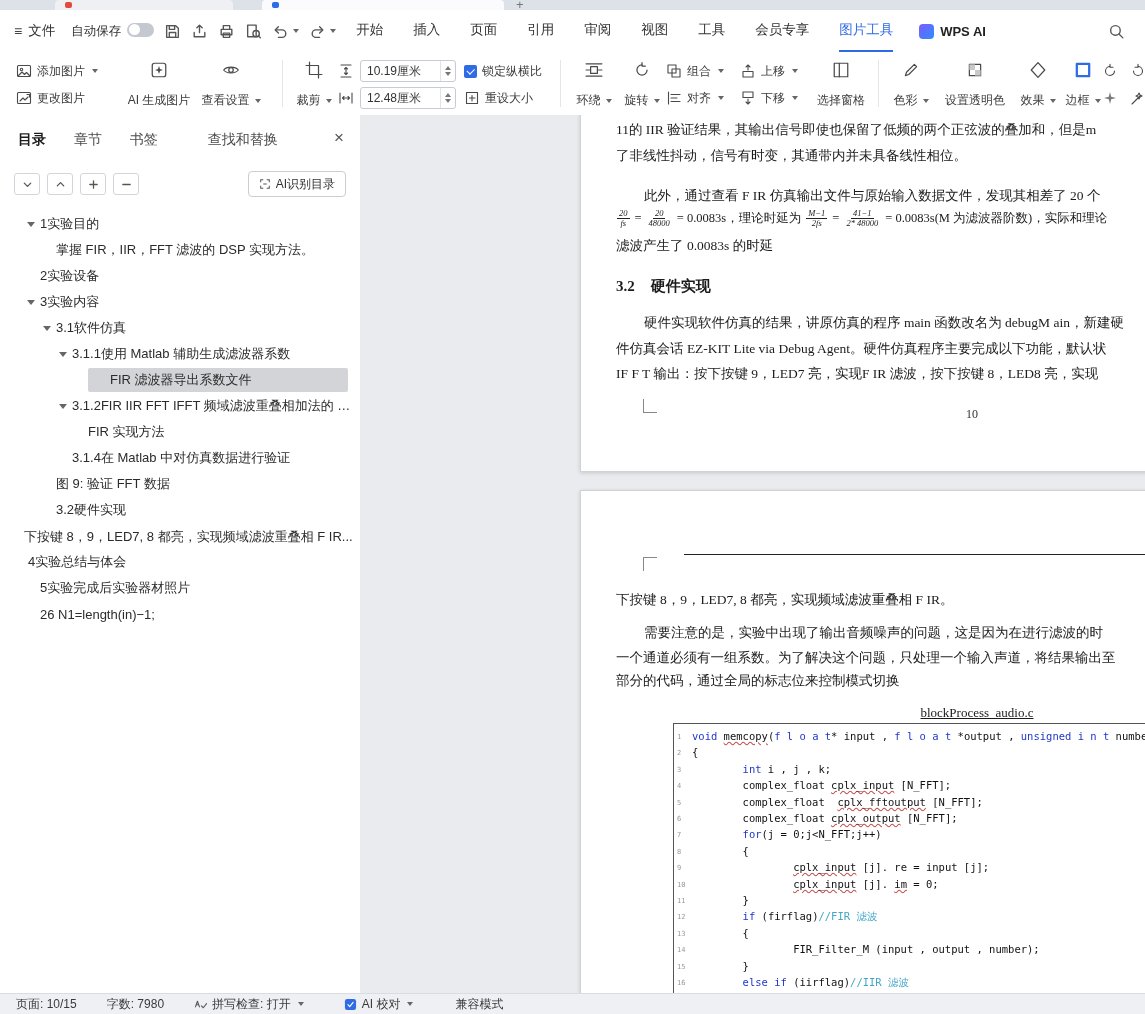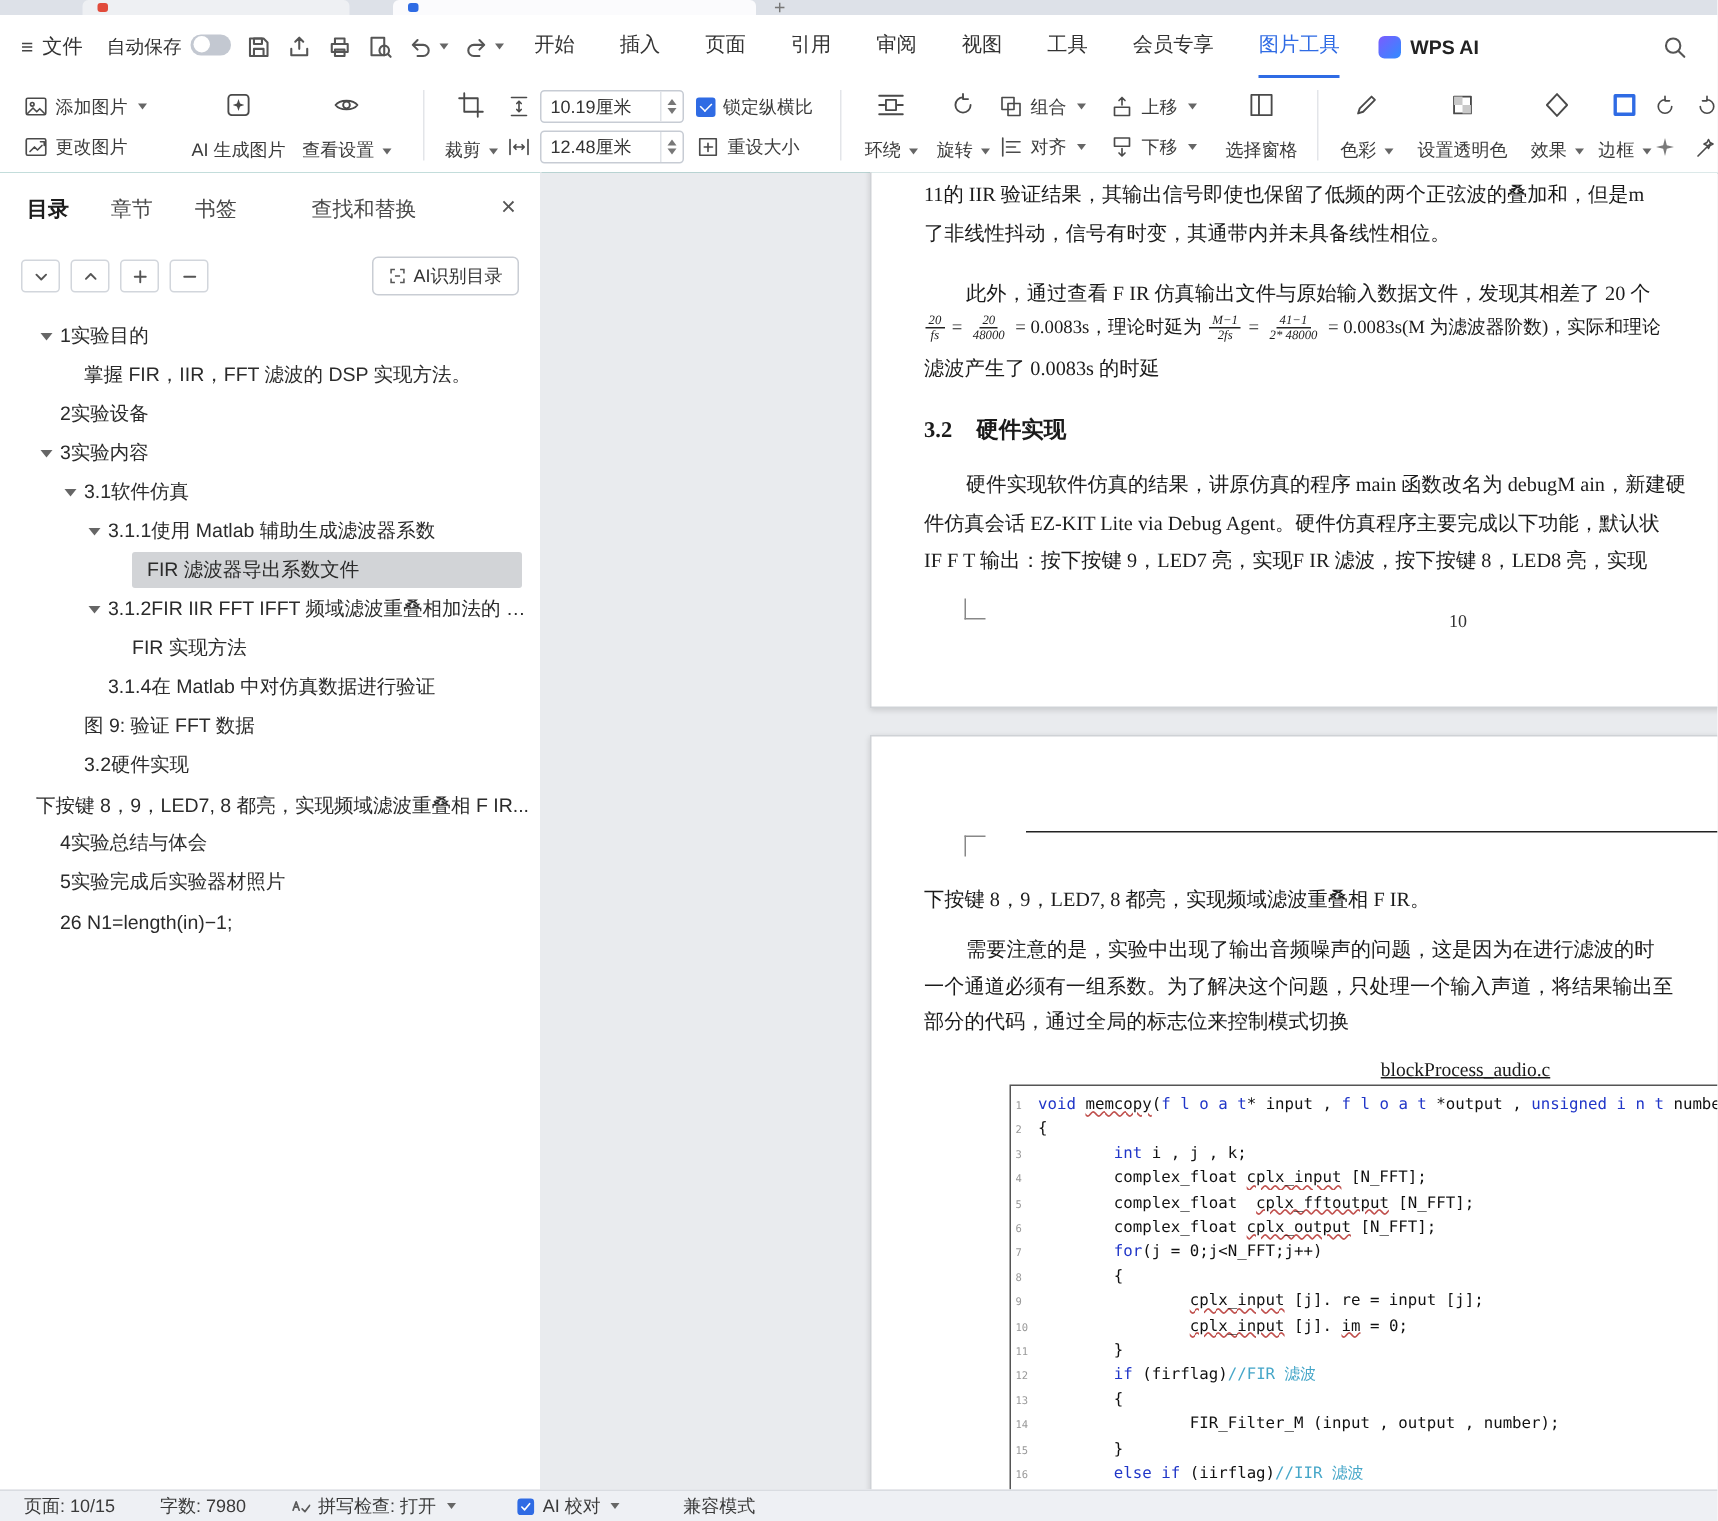--- a/index.html
+++ b/index.html
@@ -64,21 +64,21 @@
   .sclose{position:absolute;right:16px;top:14px;font-size:17px;color:#555;line-height:1}
   .side-controls{margin:22px 14px 0;display:flex;align-items:center}
   .sbtn{width:26px;height:22px;border:1px solid #d2d6dc;border-radius:3px;background:#fff;margin-right:7px;display:flex;align-items:center;justify-content:center;padding:0}
   .sbtn svg{width:11px;height:11px;fill:none;stroke:#555;stroke-width:1.4;stroke-linecap:round;stroke-linejoin:round}
   .ai-toc-btn{margin-left:auto;height:26px;border:1px solid #c9cdd4;border-radius:4px;background:#fff;display:flex;align-items:center;gap:5px;padding:0 10px;font-size:12px;color:#333}
   .ai-toc-btn svg{width:12px;height:12px;fill:none;stroke:#555;stroke-width:1.2}
   .toc{margin-top:14px}
   .toc-row{display:flex;align-items:center;height:26px;font-size:13px;color:#2b2b2b;white-space:nowrap;overflow:hidden;box-sizing:border-box}
   .tcaret{width:0;height:0;border-left:4px solid transparent;border-right:4px solid transparent;border-top:5px solid #666;margin-right:5px;flex:none}
   .toc-label{padding:3px 4px 3px 0;overflow:hidden;text-overflow:ellipsis}
-  .toc-label.sel{background:#d2d4d7;flex:1;margin-right:12px;padding-left:10px;border-radius:2px}
+  .toc-label.sel{background:#d2d4d7;flex:1;margin-right:12px;padding-left:22px;border-radius:2px}
 
   
   .docarea{position:absolute;left:360px;top:115px;right:0;bottom:21px;background:#e9ebee;overflow:hidden}
   .page{position:absolute;background:#fff;border:1px solid #cfd2d6;box-shadow:0 1px 4px rgba(0,0,0,.15);
         font-family:"Liberation Serif",serif;color:#1b1b1b;overflow:hidden}
   .p1{left:220px;top:-125px;width:700px;height:480px}
   .p2{left:220px;top:375px;width:700px;height:620px}
   .pl{position:absolute;font-size:13.5px;white-space:nowrap}
   .ph{position:absolute;font-weight:bold;font-size:15px;white-space:nowrap}
   .hsp{margin-left:16px}
@@ -497,21 +497,21 @@
         </div>
         <div class="toc-row" style="padding-left: 56px;">
           <span class="toc-label">图 9: 验证 FFT 数据</span>
         </div>
         <div class="toc-row" style="padding-left: 56px;">
           <span class="toc-label">3.2硬件实现</span>
         </div>
         <div class="toc-row" style="padding-left: 24px; align-items: flex-end;">
           <span class="toc-label">下按键 8，9，LED7, 8 都亮，实现频域滤波重叠相 F IR...</span>
         </div>
-        <div class="toc-row" style="padding-left: 40px;">
+        <div class="toc-row" style="padding-left: 28px;">
           <span class="toc-label">4实验总结与体会</span>
         </div>
         <div class="toc-row" style="padding-left: 40px;">
           <span class="toc-label">5实验完成后实验器材照片</span>
         </div>
         <div class="toc-row" style="padding-left: 40px;">
           <span class="toc-label">26 N1=length(in)−1;</span>
         </div>
       </div>
   </div>

